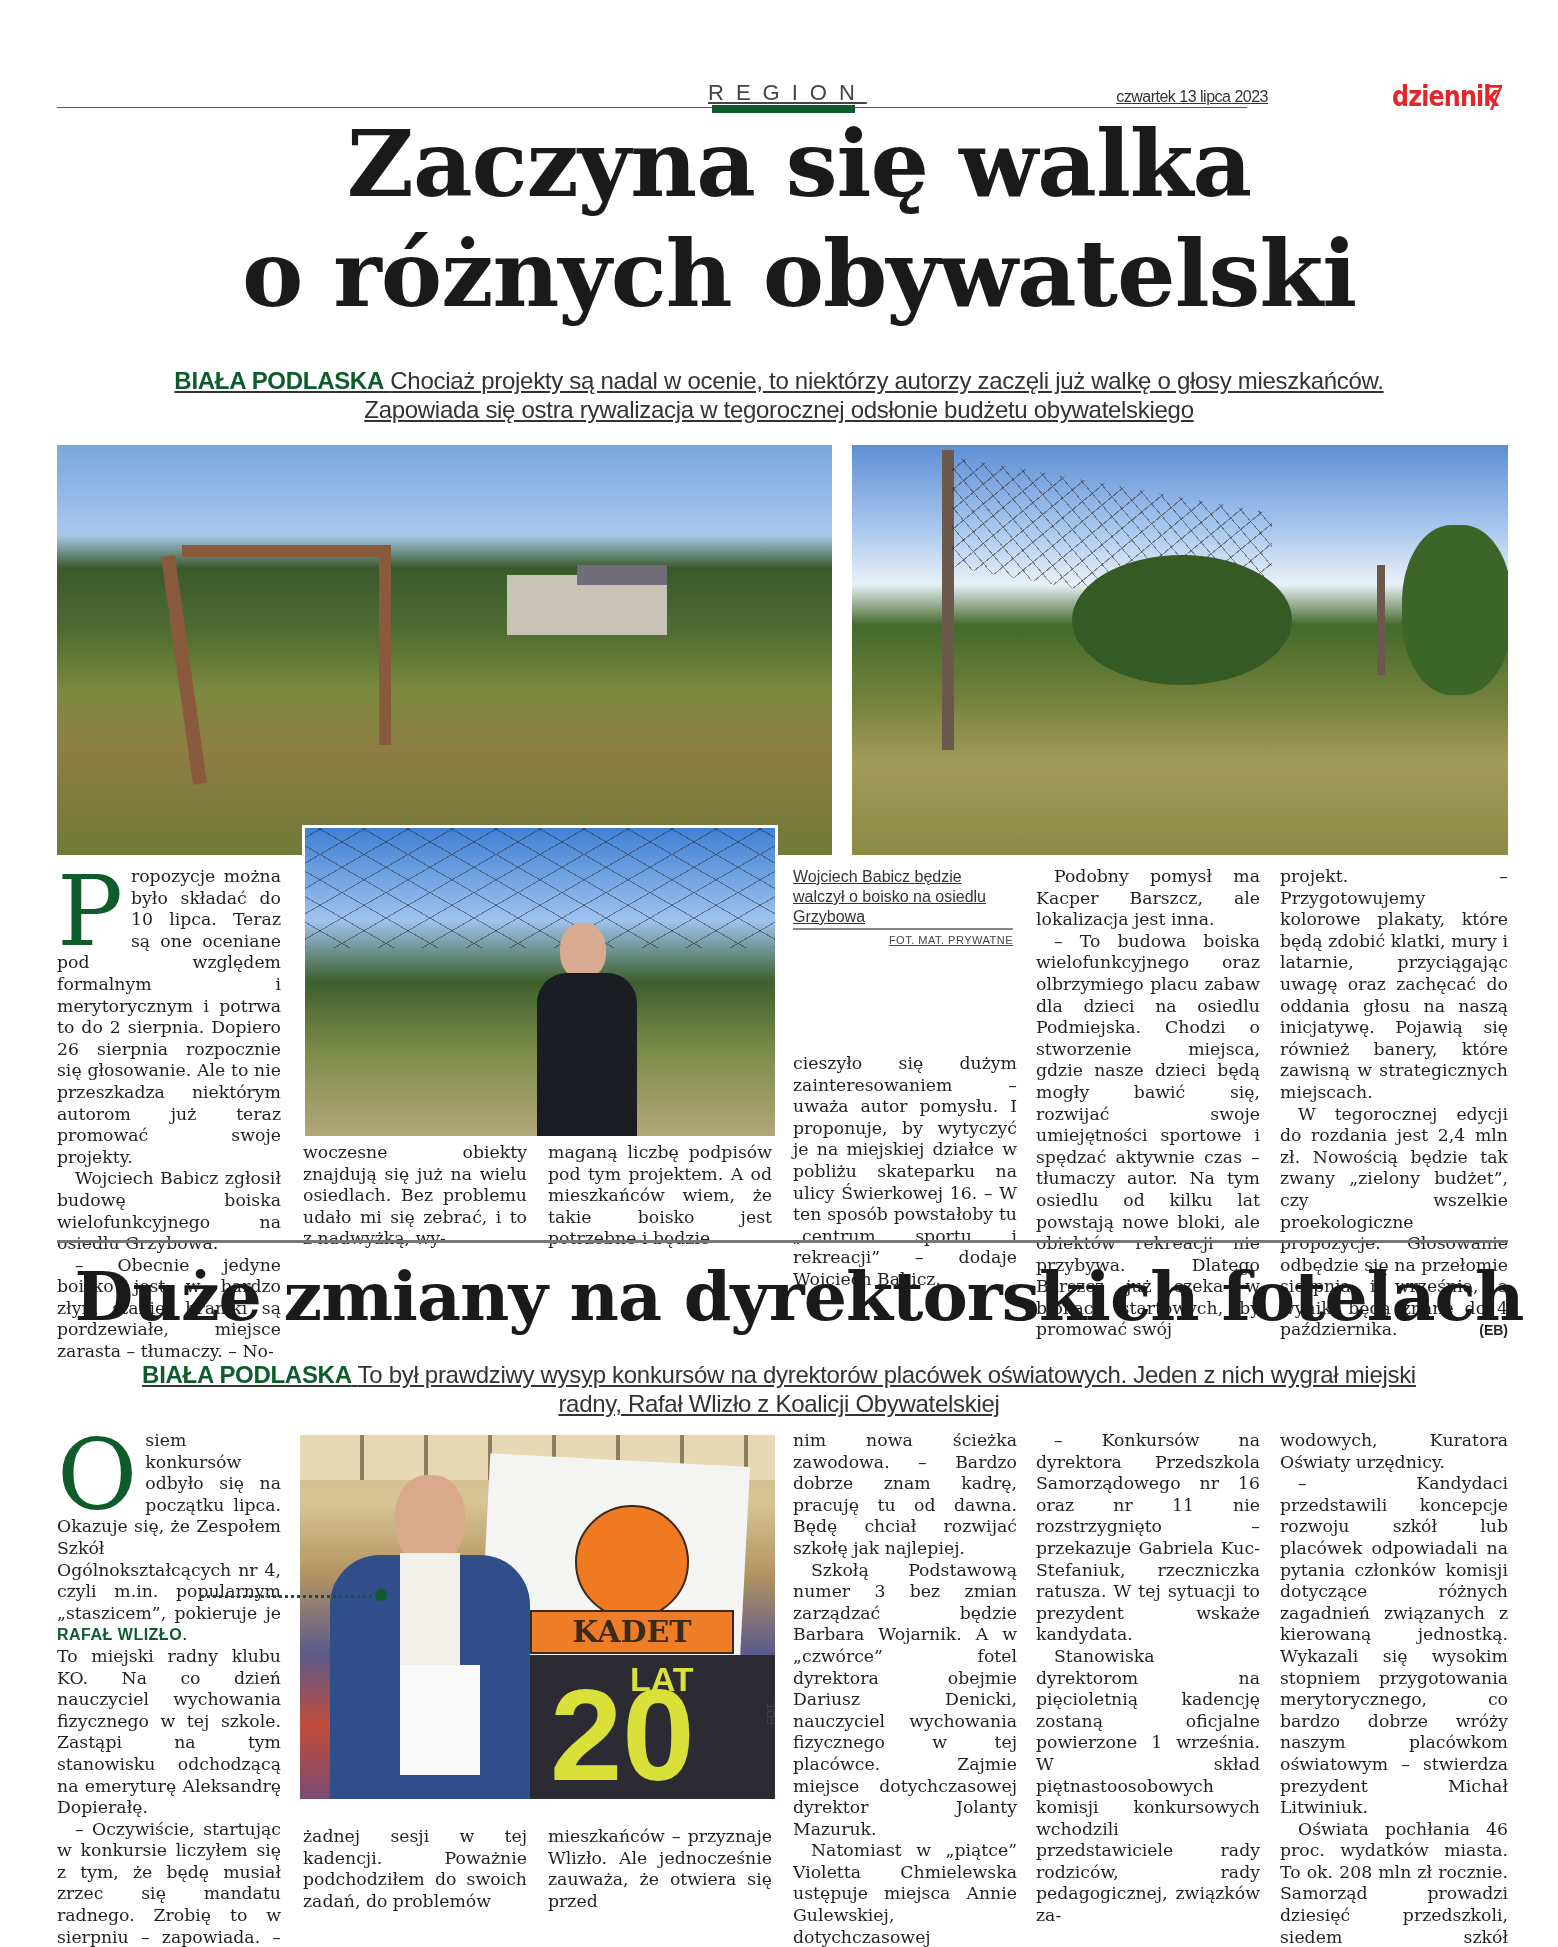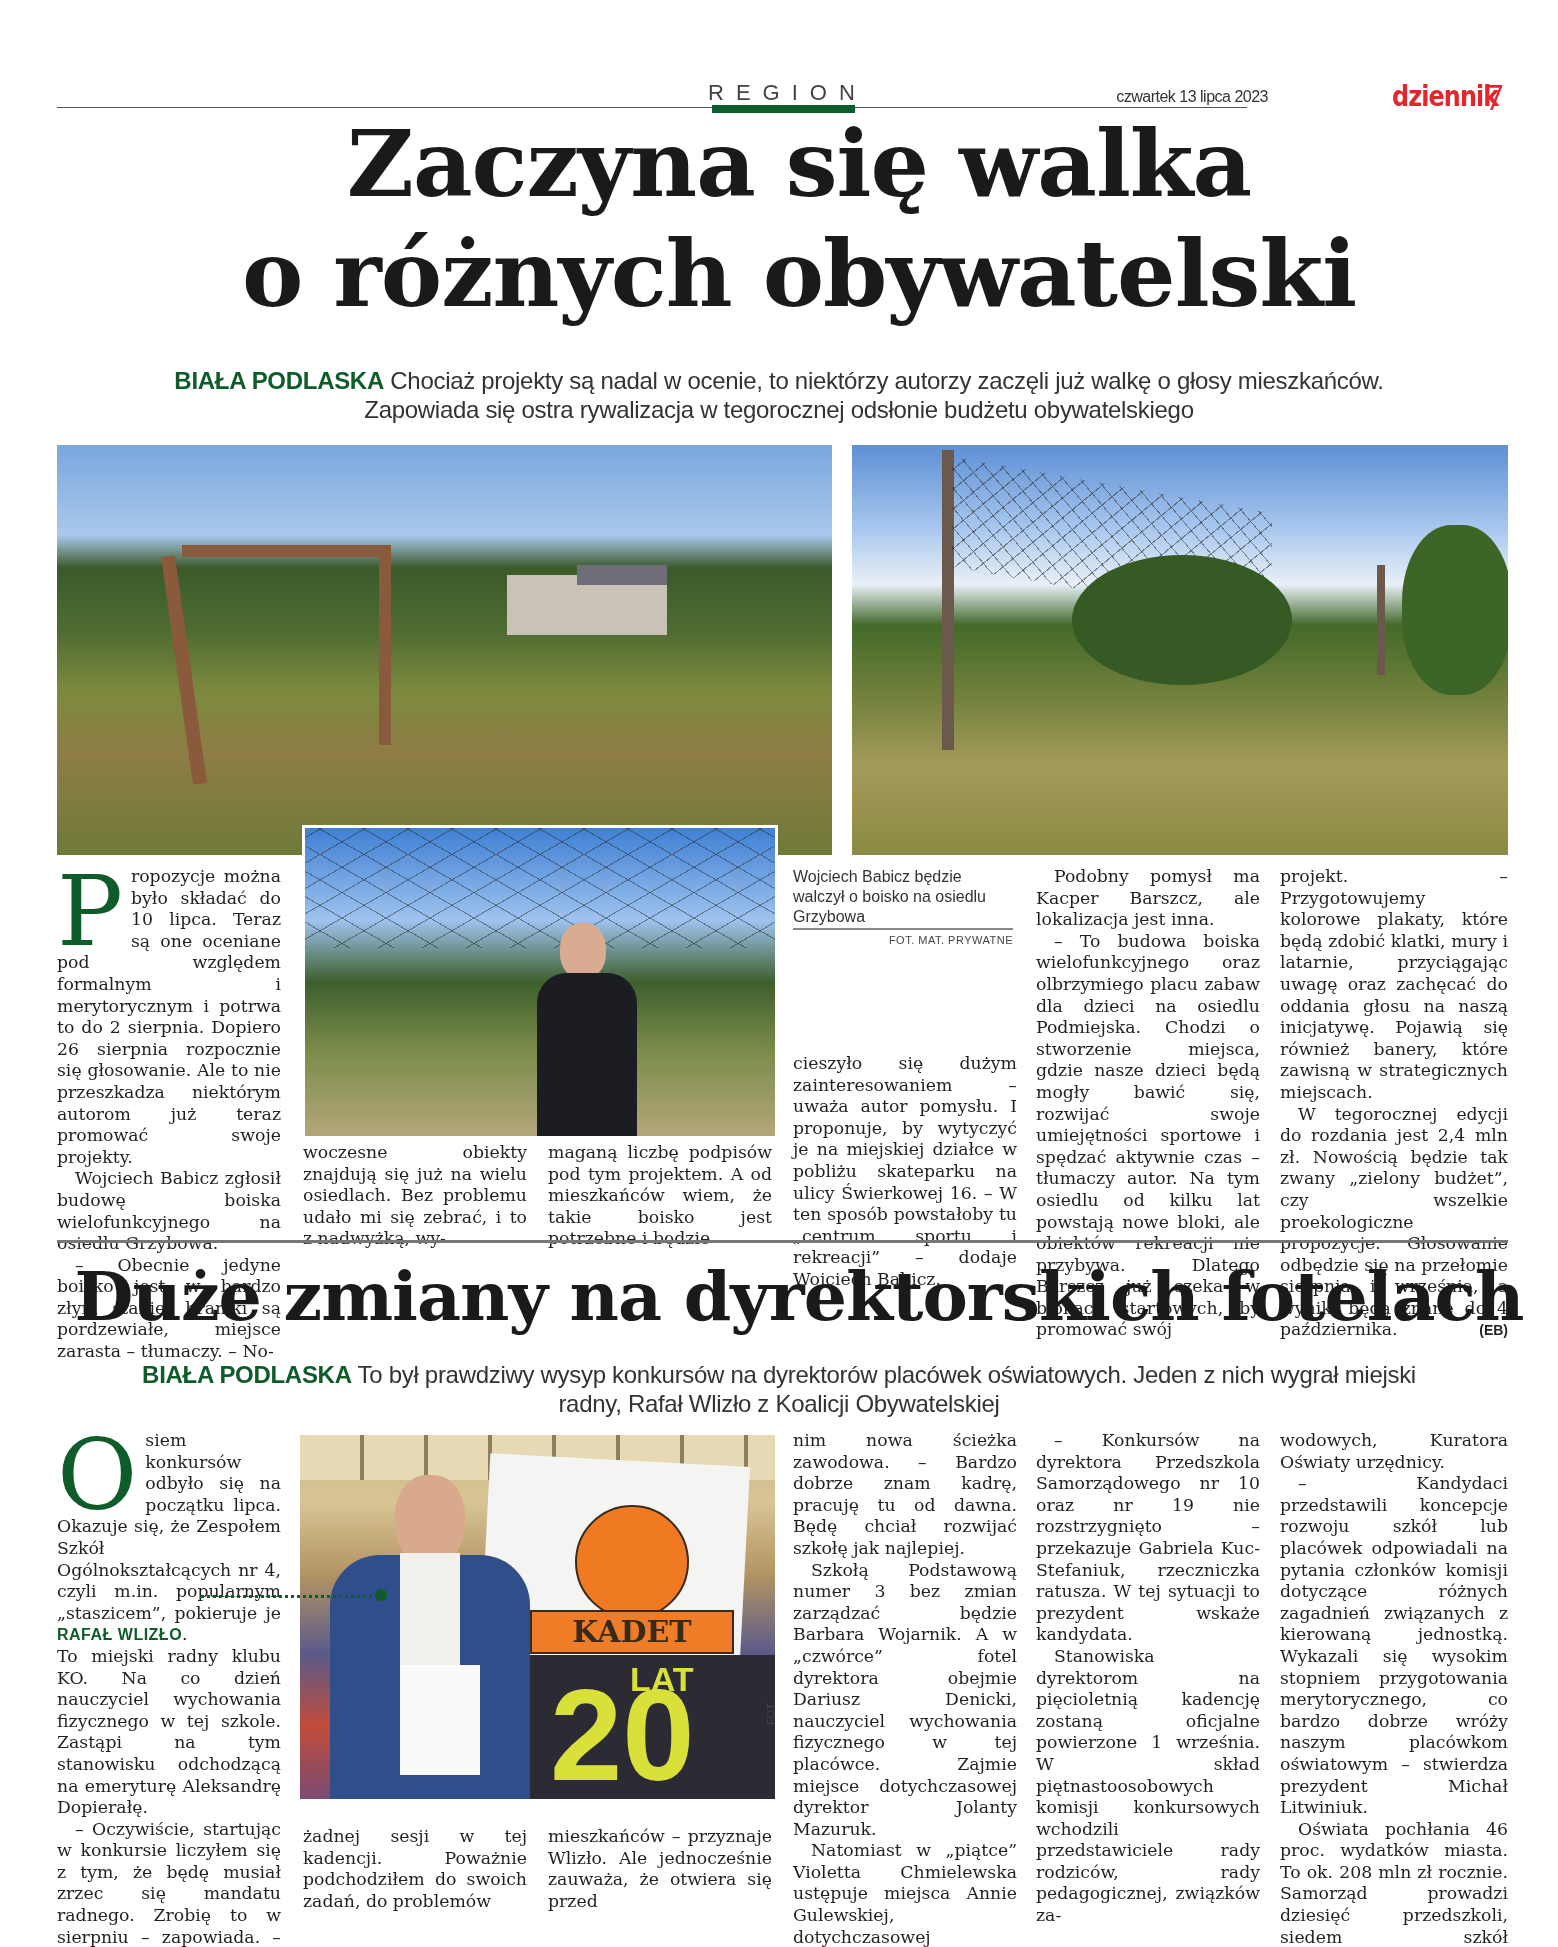--- a/index.html
+++ b/index.html
@@ -1,19 +1,19 @@
 <!DOCTYPE html>
 <html><head>
 <meta charset="utf-8">
 <style>
   html, body { margin:0; padding:0; background:#fff; }
   body { width:1558px; height:1947px; position:relative; overflow:hidden; color:#231f20; }
   .abs { position:absolute; }
   .serif { font-family: "DejaVu Serif", "Liberation Serif", serif; }
-  .sans { font-family: "Liberation Sans", "DejaVu Sans", sans-serif; }
+  .sans { font-family: "Liberation Sans", "DejaVu Sans", sans-serif; text-decoration: underline; }
 
   
   .top-rule { left:57px; top:107px; width:1190px; height:1px; background:#555; }
   .region { left:708px; top:80px; width:150px; font-size:22px; letter-spacing:12px; color:#444; font-weight:300; text-align:center; }
   .region-bar { left:712px; top:105px; width:143px; height:8px; background:#0e5c2a; }
   .date { right:290px; top:88px; font-size:16px; color:#333; letter-spacing:-0.5px; }
   .brand { left:1392px; top:80px; font-size:28px; font-weight:bold; color:#e3262b; letter-spacing:-1px; font-family:"DejaVu Sans", sans-serif; transform:scaleX(0.85); transform-origin:left top; }
   .pageno { left:1483px; top:78px; font-size:34px; color:#e3262b; }
 
   
@@ -163,21 +163,21 @@
 <div class="abs col serif" style="left:548px;top:1826px;width:224px;">
   <p class="noind">mieszkańców – przyznaje Wlizło. Ale jednocześnie zauważa, że otwiera się przed</p>
 </div>
 <div class="abs col serif" style="left:793px;top:1430px;width:224px;">
   <p class="noind">nim nowa ścieżka zawodowa. – Bardzo dobrze znam kadrę, pracuję tu od dawna. Będę chciał rozwijać szkołę jak najlepiej.</p>
   <p>Szkołą Podstawową numer 3 bez zmian zarządzać będzie Barbara Wojarnik. A w „czwórce” fotel dyrektora obejmie Dariusz Denicki, nauczyciel wychowania fizycznego w tej placówce. Zajmie miejsce dotychczasowej dyrektor Jolanty Mazuruk.</p>
   <p>Natomiast w „piątce” Violetta Chmielewska ustępuje miejsca Annie Gulewskiej, dotychczasowej wicedyrektor.</p>
 
 </div>
 <div class="abs col serif" style="left:1036px;top:1430px;width:224px;">
-  <p>– Konkursów na dyrektora Przedszkola Samorządowego nr 10 oraz nr 19 nie rozstrzygnięto – przekazuje Gabriela Kuc-Stefaniuk, rzeczniczka ratusza. W tej sytuacji to prezydent wskaże kandydata.</p>
+  <p>– Konkursów na dyrektora Przedszkola Samorządowego nr 16 oraz nr 11 nie rozstrzygnięto – przekazuje Gabriela Kuc-Stefaniuk, rzeczniczka ratusza. W tej sytuacji to prezydent wskaże kandydata.</p>
   <p>Stanowiska dyrektorom na pięcioletnią kadencję zostaną oficjalne powierzone 1 września. W skład piętnastoosobowych komisji konkursowych wchodzili przedstawiciele rady rodziców, rady pedagogicznej, związków za-</p>
 </div>
 <div class="abs col serif" style="left:1280px;top:1430px;width:228px;">
   <p class="noind">wodowych, Kuratora Oświaty urzędnicy.</p>
   <p>– Kandydaci przedstawili koncepcje rozwoju szkół lub placówek odpowiadali na pytania członków komisji dotyczące różnych zagadnień związanych z kierowaną jednostką. Wykazali się wysokim stopniem przygotowania merytorycznego, co bardzo dobrze wróży naszym placówkom oświatowym – stwierdza prezydent Michał Litwiniuk.</p>
   <p>Oświata pochłania 46 proc. wydatków miasta. To ok. 208 mln zł rocznie. Samorząd prowadzi dziesięć przedszkoli, siedem szkół podstawowych oraz siedem ponadpodstawowych.</p>
   <div style="text-align:right;margin-top:-21px;"></div>
 </div>
 
 </body></html>

